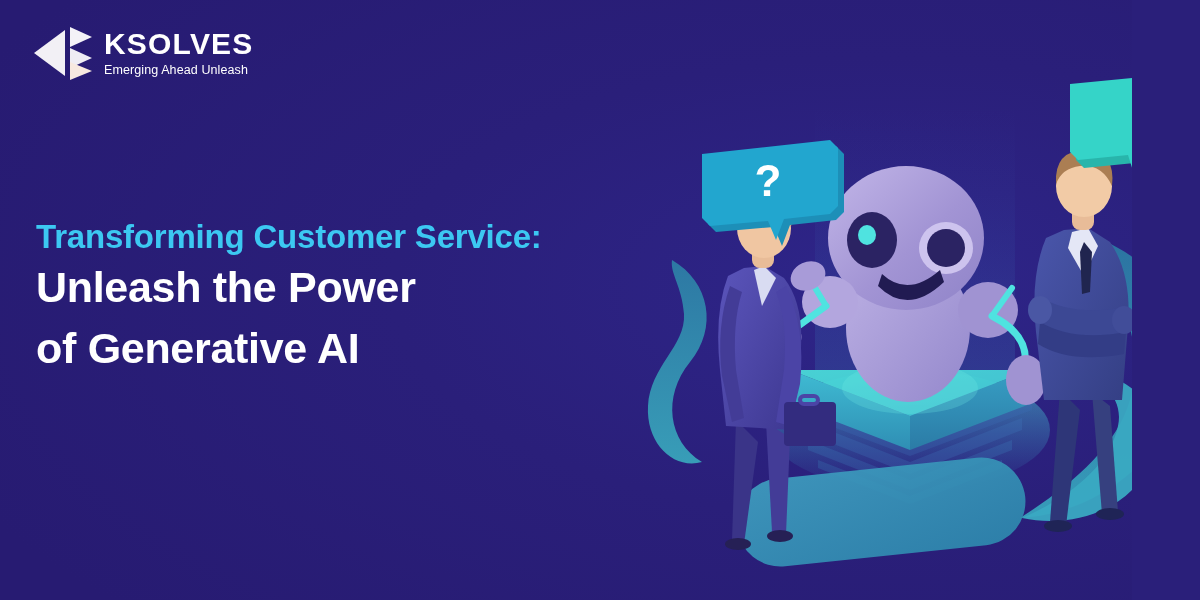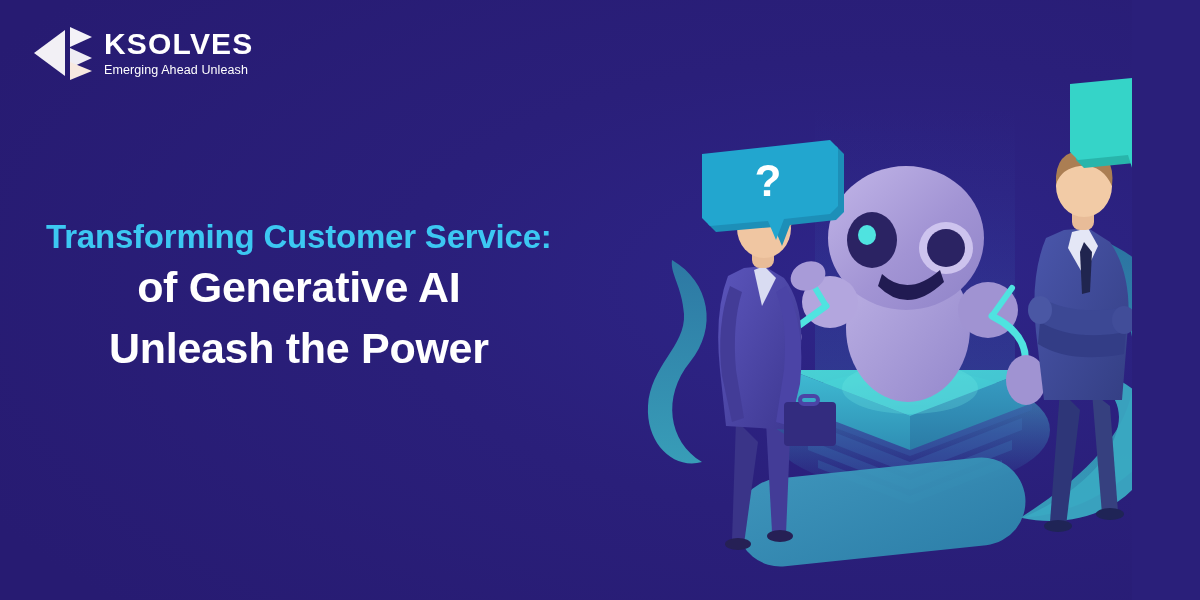--- a/index.html
+++ b/index.html
@@ -21,21 +21,21 @@
   .logo-word{
     color:#ffffff;font-size:30px;font-weight:bold;letter-spacing:1.2px;
     line-height:1;margin:0;padding:0;
   }
   .logo-tag{
     color:#ffffff;font-size:12.5px;font-weight:normal;letter-spacing:.1px;
     margin-top:5px;line-height:1;
   }
 
   
-  .headline{position:absolute;left:46px;top:218px;text-align:center;}
+  .headline{position:absolute;left:36px;top:218px;}
   .hl-line{margin:0;padding:0;font-weight:bold;white-space:nowrap;}
   .hl-accent{
     color:#3cc8f2;font-size:33px;line-height:1.18;letter-spacing:-.2px;
   }
   .hl-main{
     color:#ffffff;font-size:43px;line-height:1.42;letter-spacing:-.3px;
   }
 
   
   .art{position:absolute;left:640px;top:70px;width:560px;height:530px;}
@@ -61,22 +61,22 @@
       </svg>
     </span>
     <span class="logo-text">
       <span class="logo-word">KSOLVES</span>
       <span class="logo-tag">Emerging Ahead Unleash</span>
     </span>
   </div>
 
   <div class="headline">
     <div class="hl-line hl-accent">Transforming Customer Service:</div>
+    <div class="hl-line hl-main">Unleash the Power</div>
     <div class="hl-line hl-main">of Generative AI</div>
-    <div class="hl-line hl-main">Unleash the Power</div>
   </div>
 
   <div class="art">
     <svg viewBox="0 0 560 530" aria-hidden="true">
       <defs>
         <linearGradient id="gRibbon" x1="0" y1="0" x2="0" y2="1">
           <stop offset="0" stop-color="#2d7fa6"></stop>
           <stop offset="1" stop-color="#39a8bd"></stop>
         </linearGradient>
         <linearGradient id="gRibbonR" x1="0" y1="0" x2="0" y2="1">

